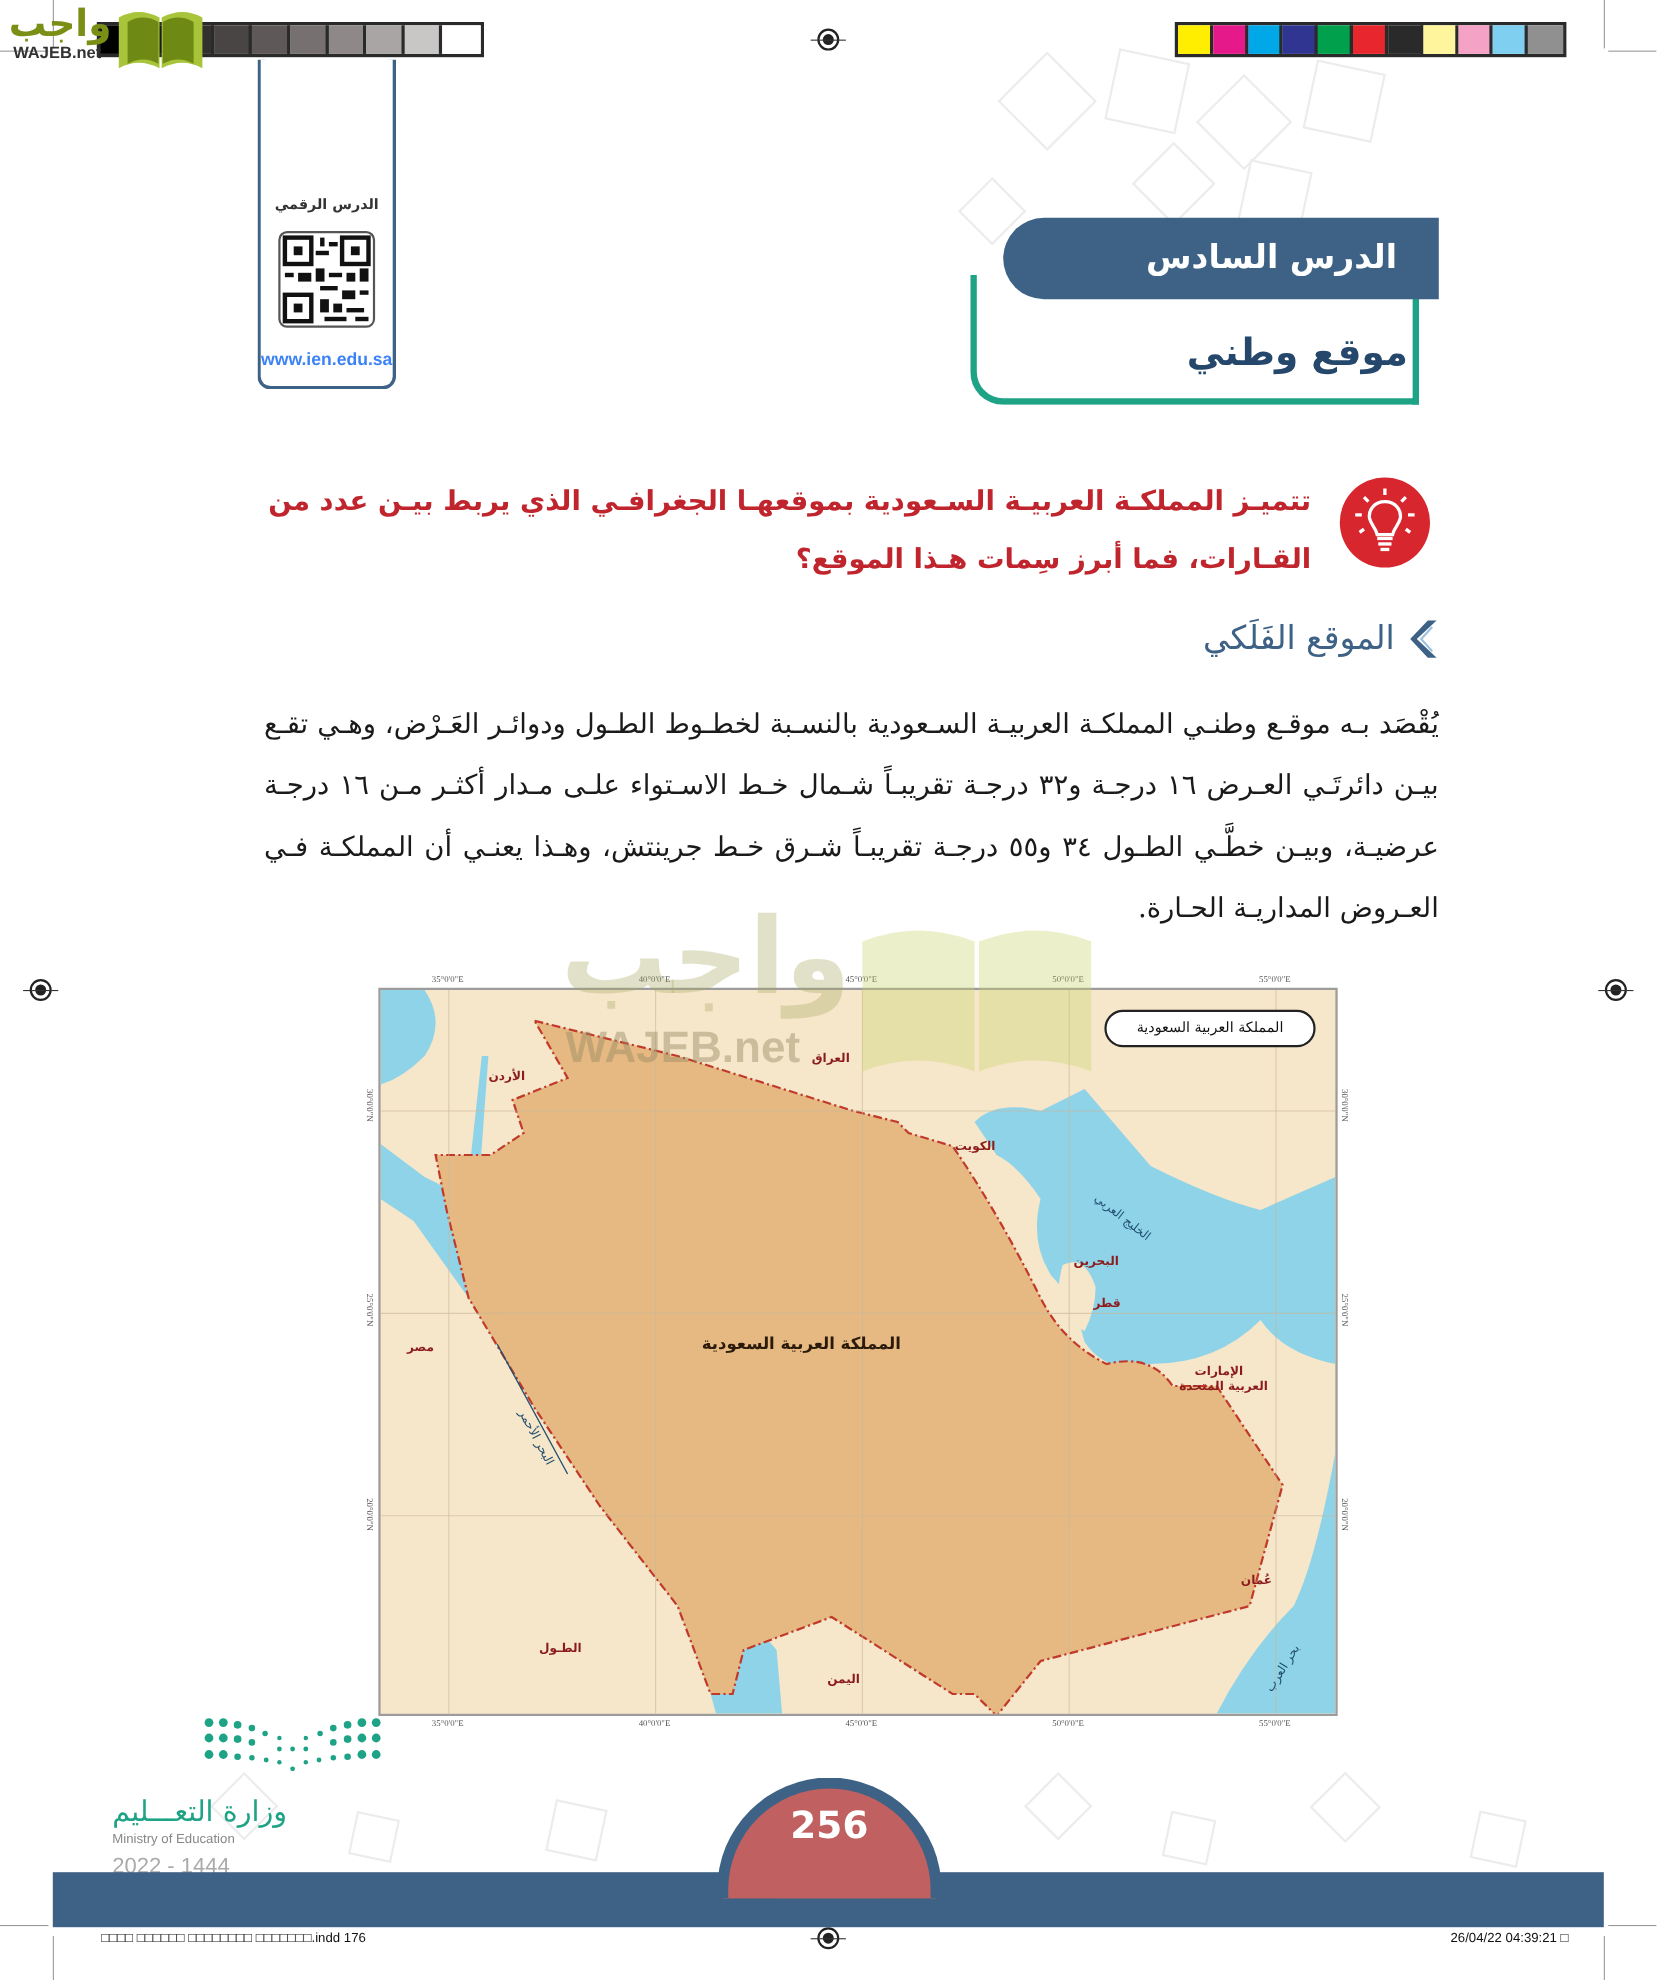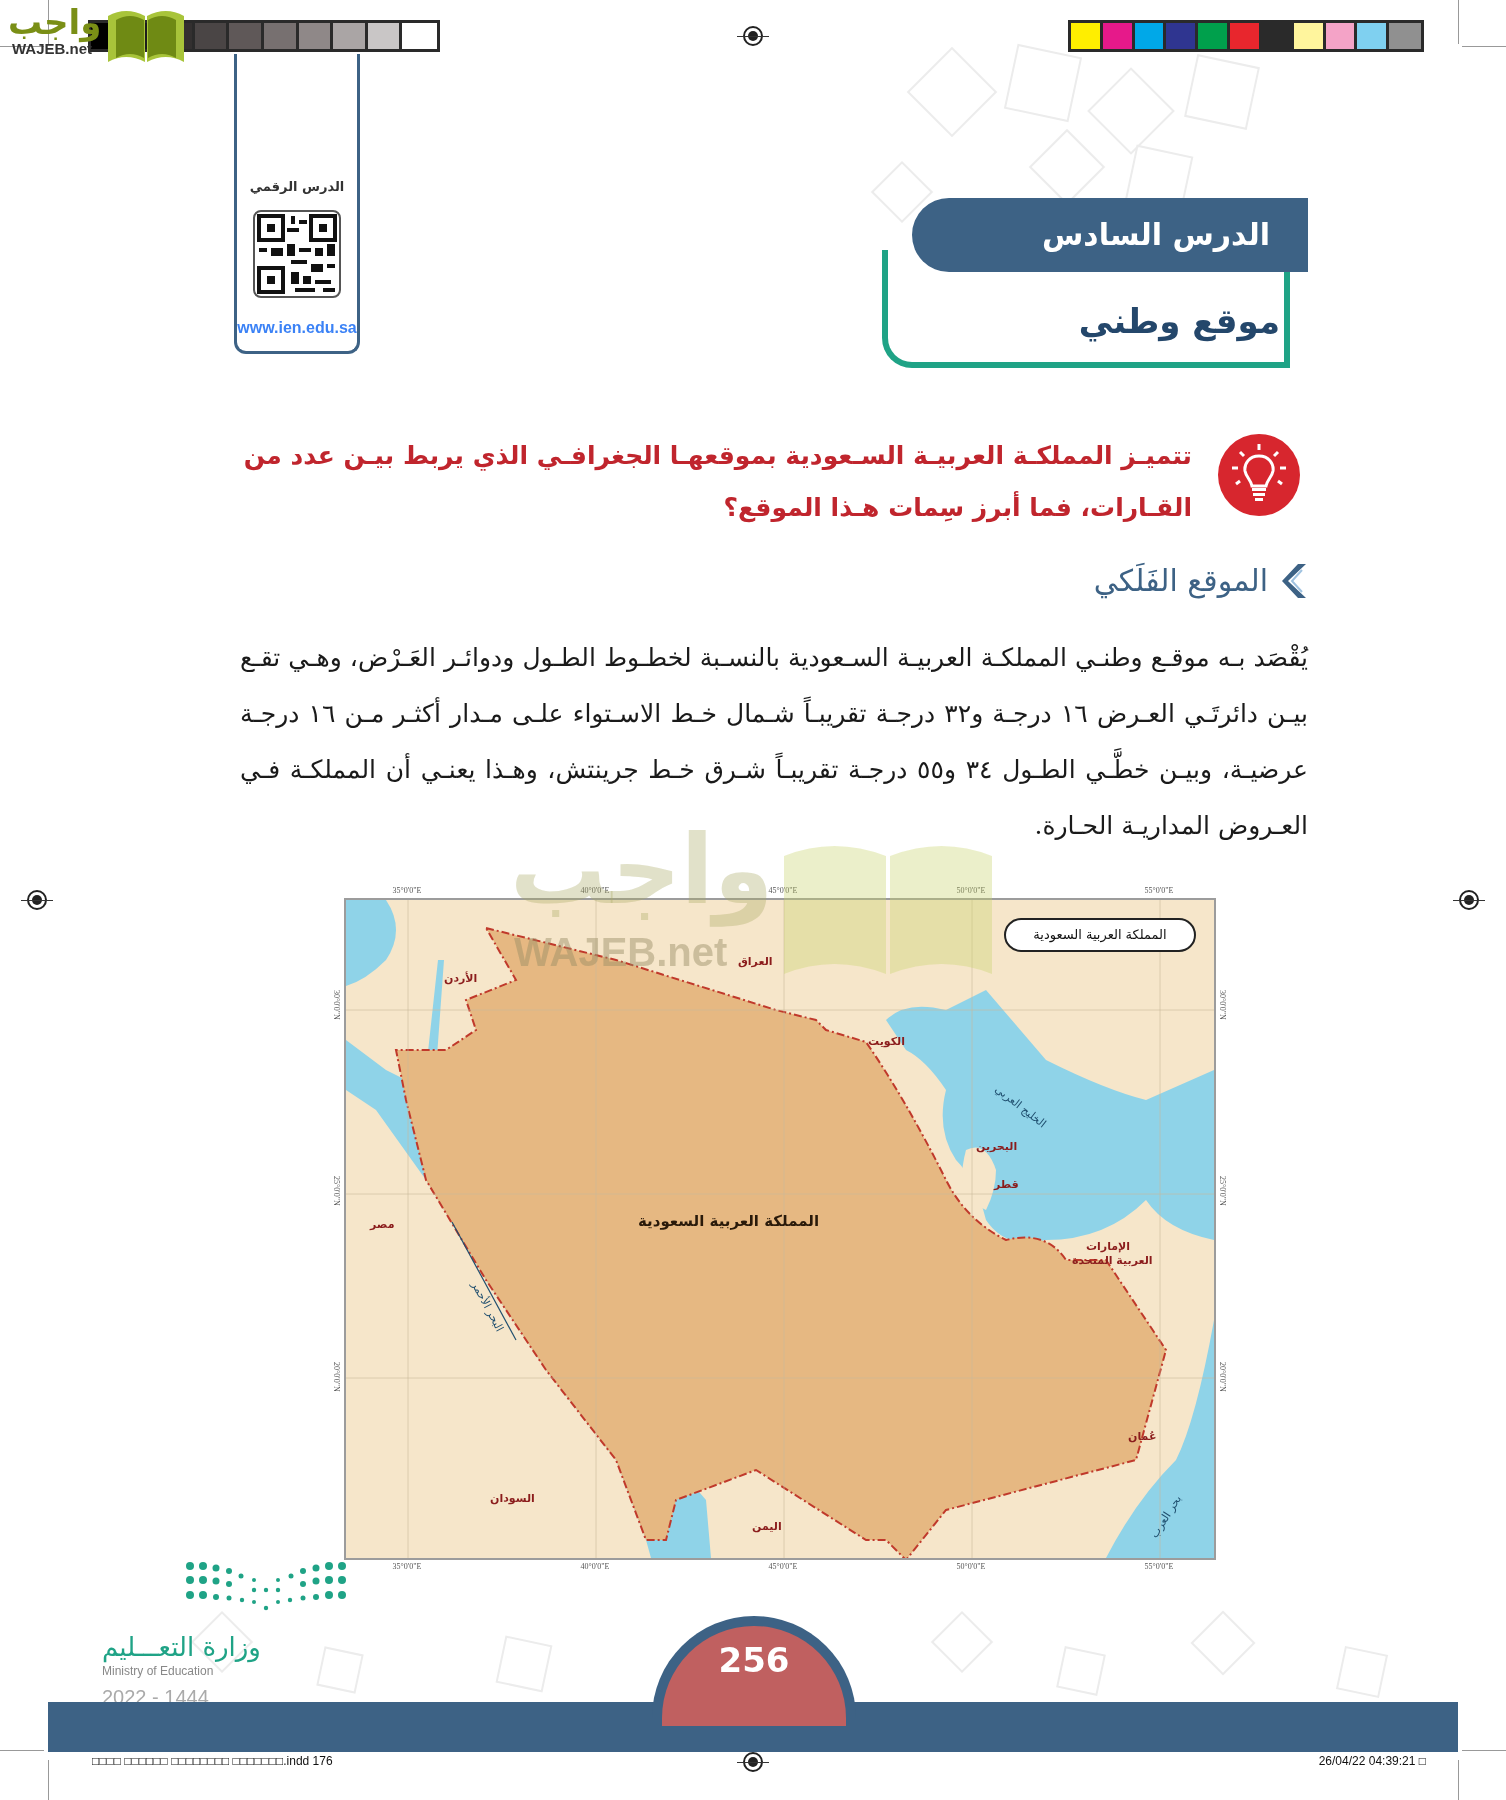--- a/index.html
+++ b/index.html
@@ -244,21 +244,21 @@
 <div class="ml big" style="left:638px;top:1212px;">المملكة العربية السعودية</div>
 <div class="ml" style="left:444px;top:972px;">الأردن</div>
 <div class="ml" style="left:738px;top:955px;">العراق</div>
 <div class="ml" style="left:868px;top:1035px;">الكويت</div>
 <div class="ml" style="left:976px;top:1140px;">البحرين</div>
 <div class="ml" style="left:994px;top:1178px;">قطر</div>
 <div class="ml" style="left:1086px;top:1240px;">الإمارات</div>
 <div class="ml" style="left:1072px;top:1254px;">العربية المتحدة</div>
 <div class="ml" style="left:1128px;top:1430px;">عُمان</div>
 <div class="ml" style="left:752px;top:1520px;">اليمن</div>
-<div class="ml" style="left:490px;top:1492px;">السودان</div>
+<div class="ml" style="left:490px;top:1492px;">الطـول</div>
 <div class="ml" style="left:370px;top:1218px;">مصر</div>
 <div class="ml sea" style="left:460px;top:1300px;transform:rotate(62deg);">البحر الأحمر</div>
 <div class="ml sea" style="left:990px;top:1100px;transform:rotate(38deg);">الخليج العربي</div>
 <div class="ml sea" style="left:1142px;top:1510px;transform:rotate(-58deg);">بحر العرب</div>
 
 <svg class="wm-book" viewBox="0 0 220 140">
   <path d="M6 20 Q56 0 108 20 L108 138 Q56 118 6 138 Z" fill="#c8d46a"></path>
   <path d="M112 20 Q164 0 214 20 L214 138 Q164 118 112 138 Z" fill="#c8d46a"></path>
 </svg>
 <div class="wm-word">واجب</div>

